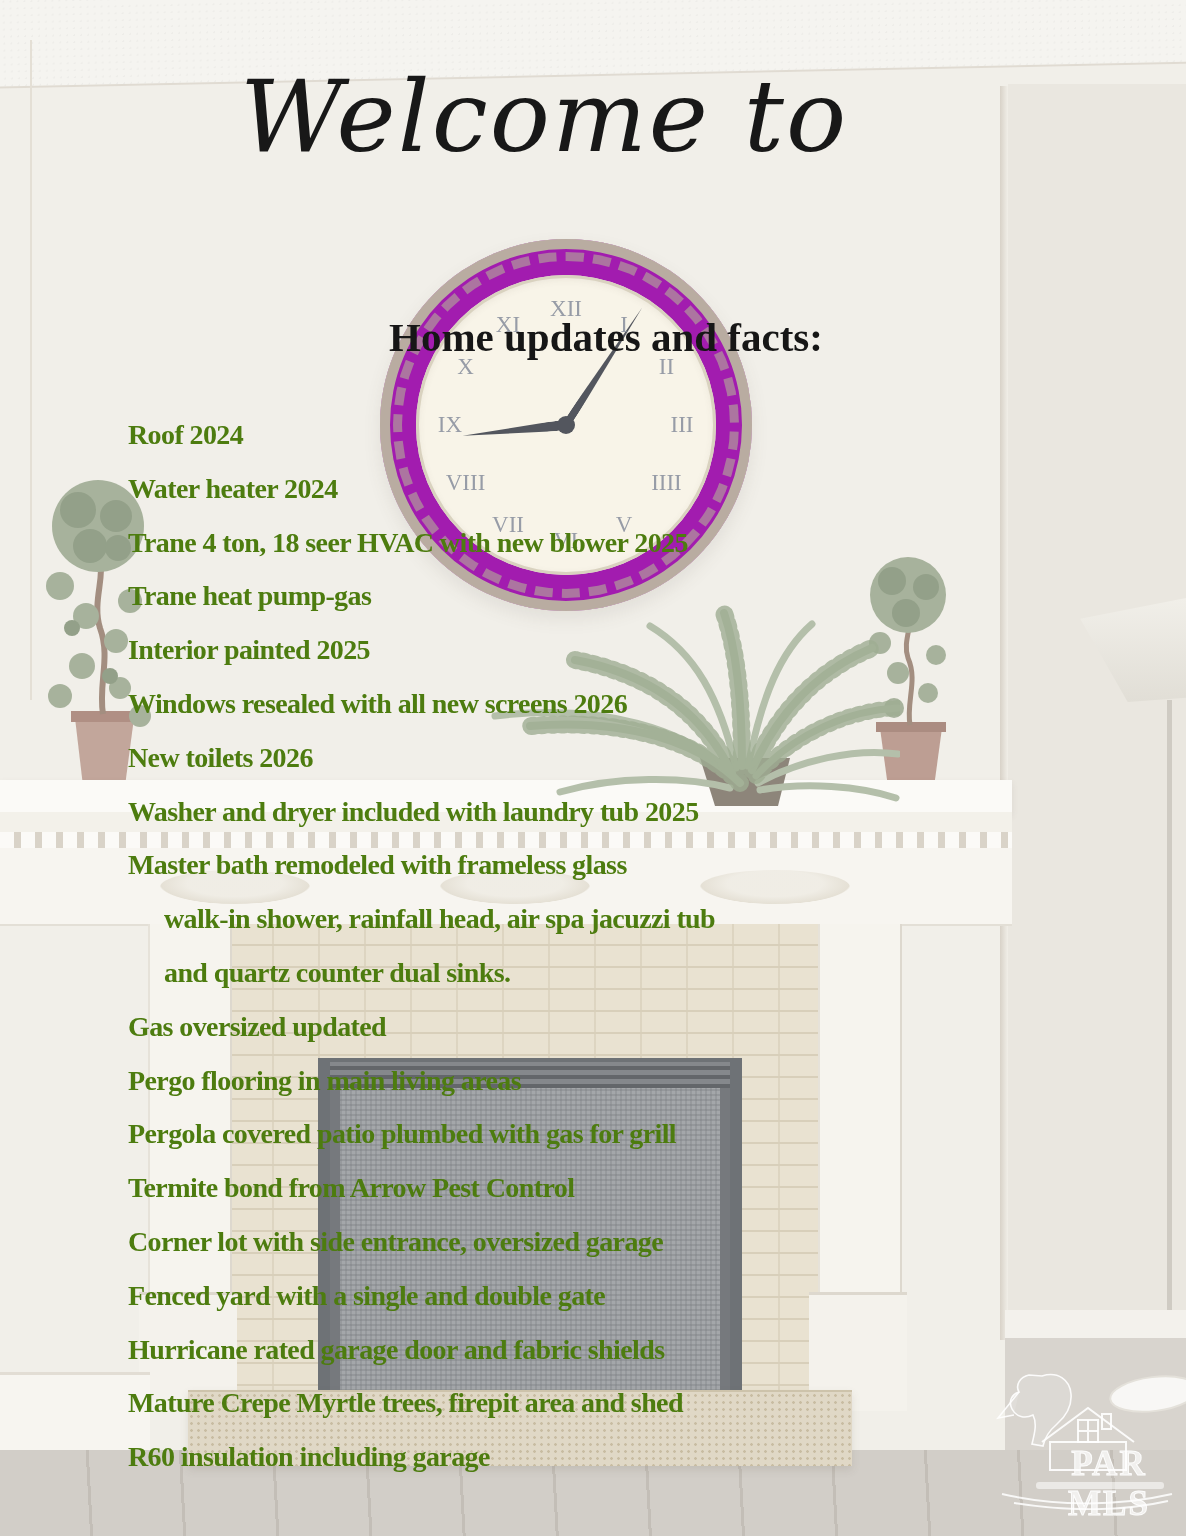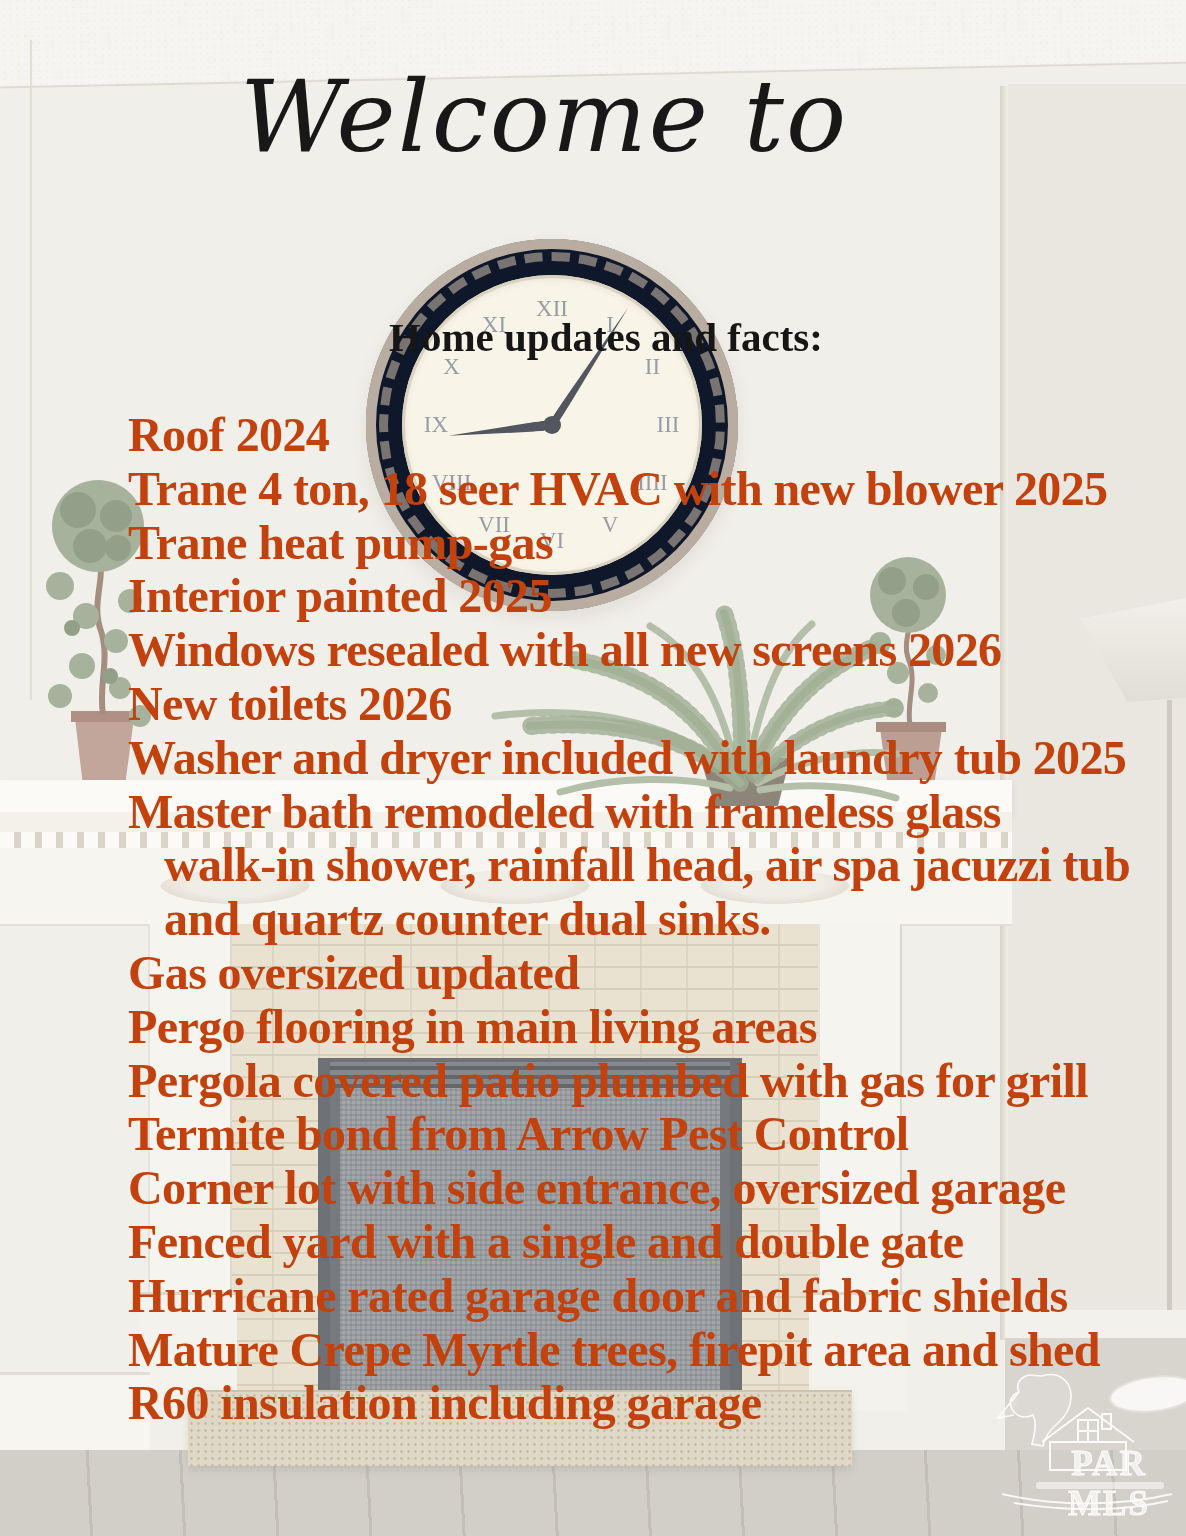--- a/index.html
+++ b/index.html
@@ -10,22 +10,22 @@
   .photo{position:absolute;inset:0;}
   .ceiling{position:absolute;left:-20px;top:-14px;width:1240px;height:88px;
            background:#f5f4f0;border-bottom:2px solid #e0dbd2;transform:rotate(-1.2deg);
            background-image:radial-gradient(rgba(0,0,0,.03) 1px,transparent 1px);background-size:7px 7px;}
   .wall-right{position:absolute;left:1008px;top:84px;width:178px;height:1256px;background:#eae7e0;}
   .wall-corner{position:absolute;left:1000px;top:86px;width:9px;height:1254px;
                background:linear-gradient(90deg,#d8d2c8,#f4f2ec);}
   .wall-seam-left{position:absolute;left:30px;top:40px;width:2px;height:660px;background:#e4dfd5;}
 
   
-  .clock{position:absolute;left:366px;top:239px;width:372px;height:372px;border-radius:50%;
-         background:#0f172a;box-shadow:inset 0 0 0 10px #b9aca1, inset 0 0 0 2px #d3c9c0, 0 8px 18px rgba(90,80,70,.10);}
+  .clock{position:absolute;left:380px;top:239px;width:372px;height:372px;border-radius:50%;
+         background:#a21caf;box-shadow:inset 0 0 0 10px #b9aca1, inset 0 0 0 2px #d3c9c0, 0 8px 18px rgba(90,80,70,.10);}
   .clock-carve{position:absolute;inset:13px;border-radius:50%;border:9px dashed #b2a599;opacity:.65;}
   .clock-face{position:absolute;inset:36px;border-radius:50%;background:#f8f4e8;
               box-shadow:inset 0 0 0 3px #d9d2bf, inset 0 2px 10px rgba(90,80,70,.14);}
   .numeral{position:absolute;left:50%;top:50%;width:44px;height:30px;margin:-15px 0 0 -22px;
            display:flex;align-items:center;justify-content:center;
            font-family:"Liberation Serif",serif;font-size:23px;color:#8d93a0;opacity:.9;}
   .hand{position:absolute;left:50%;top:50%;transform-origin:50% 100%;background:#53565e;border-radius:5px;}
   .hand.hour{width:10px;height:104px;transform:translate(-50%,-100%) rotate(264deg);
              clip-path:polygon(50% 0,100% 88%,100% 100%,0 100%,0 88%);}
   .hand.minute{width:8px;height:140px;transform:translate(-50%,-100%) rotate(33deg);
@@ -81,21 +81,21 @@
 
   
   .script-heading{position:absolute;left:544px;top:58px;transform:translateX(-50%);
                   font-family:"DejaVu Serif",serif;font-style:italic;font-weight:400;
                   font-size:100px;color:#181818;white-space:nowrap;letter-spacing:2px;}
   .address{position:absolute;left:618px;top:210px;transform:translateX(-50%);
            font-size:67px;font-weight:700;color:#131313;letter-spacing:-1px;white-space:nowrap;margin:0;}
   .subtitle{position:absolute;left:590px;top:297px;transform:translateX(-50%);
             font-size:41px;font-weight:700;color:#161616;white-space:nowrap;margin:16px;}
   .facts{position:absolute;left:128px;top:408px;}
-  .fact-line{font-size:48px;font-weight:700;color:#c2410c;letter-spacing:-0.6px;
+  .fact-line{font-size:28px;font-weight:700;color:#4d7c0f;letter-spacing:-0.6px;
              line-height:53.8px;white-space:nowrap;}
   .fact-line.indent{padding-left:36px;}
 
   
   .watermark{position:absolute;left:984px;top:1364px;width:202px;height:146px;}
   .wm-label{position:absolute;left:50px;top:80px;width:150px;text-align:center;
             font-size:35px;font-weight:700;letter-spacing:2px;color:rgba(255,255,255,.38);
             -webkit-text-stroke:1px rgba(255,255,255,.9);text-shadow:0 0 1px rgba(255,255,255,.5);}
 </style>
 </head>
@@ -224,20 +224,21 @@
     <div class="baseboard-right"></div>
     <div class="floor-right"></div>
     <div class="floor"></div>
     <div class="hearth"></div>
   </div>
 
   <div class="script-heading">Welcome to</div>
   <h2 class="subtitle">Home updates and facts:</h2>
   <div class="facts" id="facts">
       <div class="fact-line">Roof 2024</div>
+      <div class="fact-line">Water heater 2024</div>
       <div class="fact-line">Trane 4 ton, 18 seer HVAC with new blower 2025</div>
       <div class="fact-line">Trane heat pump-gas</div>
       <div class="fact-line">Interior painted 2025</div>
       <div class="fact-line">Windows resealed with all new screens 2026</div>
       <div class="fact-line">New toilets 2026</div>
       <div class="fact-line">Washer and dryer included with laundry tub 2025</div>
       <div class="fact-line">Master bath remodeled with frameless glass</div>
       <div class="fact-line indent">walk-in shower, rainfall head, air spa jacuzzi tub</div>
       <div class="fact-line indent">and quartz counter dual sinks.</div>
       <div class="fact-line">Gas oversized updated</div>

